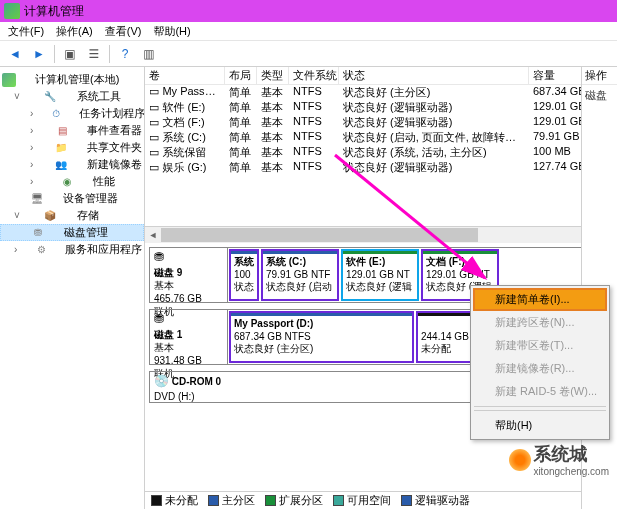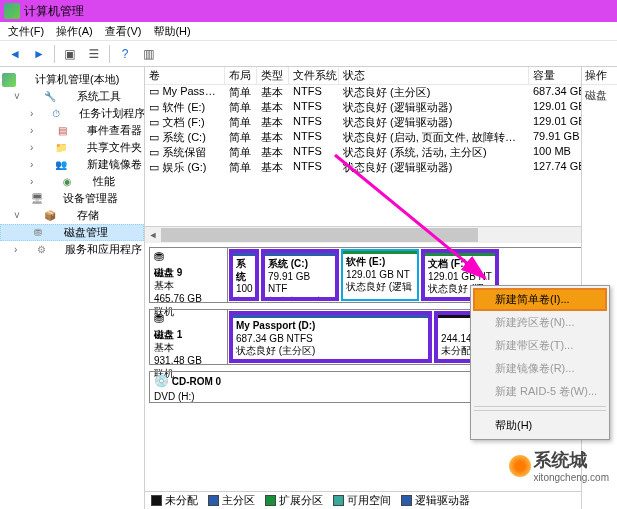--- a/index.html
+++ b/index.html
@@ -42,39 +42,39 @@
 .cw-vol{width:80px;} .cw-lay{width:32px;} .cw-typ{width:32px;} .cw-fs{width:50px;} .cw-st{width:190px;} .cw-cap{width:64px;} .cw-fr{width:24px;}
 .scrollbar-h { position:absolute; bottom:0; left:0; right:0; height:16px; background:#f0f0f0; display:flex; align-items:center;}
 .sb-track{flex:1; height:14px; background:#f0f0f0; position:relative;}
 .sb-thumb{position:absolute; left:0; width:72%; height:100%; background:#c8c8c8;}
 .sb-btn{width:16px;height:16px;background:#f0f0f0;display:flex;align-items:center;justify-content:center;font-size:9px;color:#666;}
 .diskmap { flex:1; padding:4px; display:flex; flex-direction:column; gap:6px; position:relative;}
 .disk-row{display:flex; height:56px; border:1px solid #888;}
 .disk-label{width:78px; border-right:1px solid #888; padding:2px 4px; font-size:10px; line-height:1.3; display:flex; flex-direction:column;}
 .disk-label .dicon{font-size:12px;}
 .disk-parts{flex:1; display:flex;}
-.part{border:4px solid #6d28d9; margin:1px; padding:2px 3px; font-size:10px; line-height:1.25; overflow:hidden; position:relative;}
+.part{border:2px solid #6d28d9; margin:1px; padding:2px 3px; font-size:10px; line-height:1.25; overflow:hidden; position:relative;}
 .part .top{border-top:3px solid #2a5caa; margin:-2px -3px 2px -3px;}
 .part.green .top{border-top-color:#1a8f3a;}
 .part.black .top{border-top-color:#111;}
 .part.sel{border:2px solid #0ea5e9;}
 .legend{height:18px; border-top:1px solid #d0d0d0; display:flex; align-items:center; gap:10px; padding:0 6px; font-size:11px;}
 .lg{display:flex; align-items:center; gap:3px;}
 .lg .sw{width:11px; height:11px; border:1px solid #444;}
 .sw.blue{background:#2a5caa;} .sw.green{background:#1a8f3a;} .sw.teal{background:#3aa89a;} .sw.black{background:#111;}
 .actpanel{position:absolute; top:0; right:0; width:36px; height:100%; border-left:1px solid #d0d0d0; background:#fff;}
 .act-h{height:18px; border-bottom:1px solid #e8e8e8; font-size:11px; padding:1px 3px;}
 .act-lbl{writing-mode:horizontal-tb; font-size:11px; padding:3px; color:#333;}
 .ctxmenu{position:absolute; background:#f2f2f2; border:1px solid #999; box-shadow:2px 2px 4px rgba(0,0,0,.25); padding:2px; font-size:11px; z-index:20;}
 .ctx-item{padding:4px 28px 4px 22px; white-space:nowrap;}
 .ctx-item.hi{background:#f39c12; border:2px solid #e67e22; padding:2px 26px 2px 20px; color:#000;}
 .ctx-item.dis{color:#999;}
 .ctx-sep{height:1px; background:#ccc; margin:3px 1px;}
 .arrow-annot{position:absolute; pointer-events:none; z-index:15;}
-.watermark{position:absolute; right:8px; bottom:26px; font-size:18px; font-weight:bold; color:#444; display:flex; align-items:center; gap:2px; z-index:30;}
+.watermark{position:absolute; right:8px; bottom:32px; font-size:18px; font-weight:bold; color:#444; display:flex; align-items:center; gap:2px; z-index:30;}
 .watermark .wicon{width:22px;height:22px;background:radial-gradient(circle,#ff7b00 30%,#ffb347 70%);border-radius:50%;display:inline-block;}
 .watermark .sub{font-size:10px; font-weight:normal; color:#666;}
 </style>
 </head>
 <body>
 
 <div class="titlebar">
   <span class="icon"></span>
   <span class="title">计算机管理</span>
 </div>
@@ -249,21 +249,21 @@
 
       <div class="disk-row">
         <div class="disk-label">
           <span class="dicon">⛃</span>
           <b>磁盘 1</b>
           <span>基本</span>
           <span>931.48 GB</span>
           <span>联机</span>
         </div>
         <div class="disk-parts">
-          <div class="part" style="width:203px"><div class="top"></div><b>My Passport  (D:)</b><br><span>687.34 GB NTFS</span><br><span>状态良好 (主分区)</span></div>
+          <div class="part" style="width:185px"><div class="top"></div><b>My Passport  (D:)</b><br><span>687.34 GB NTFS</span><br><span>状态良好 (主分区)</span></div>
           <div class="part black" style="width:75px"><div class="top"></div><br><span>244.14 GB</span><br><span>未分配</span></div>
         </div>
       </div>
 
       <div class="disk-row" style="height:32px">
         <div class="disk-label" style="width:100%;border-right:none;">
           <div><span class="dicon">💿</span> <b>CD-ROM 0</b></div>
           <span>DVD (H:)</span>
         </div>
       </div>

